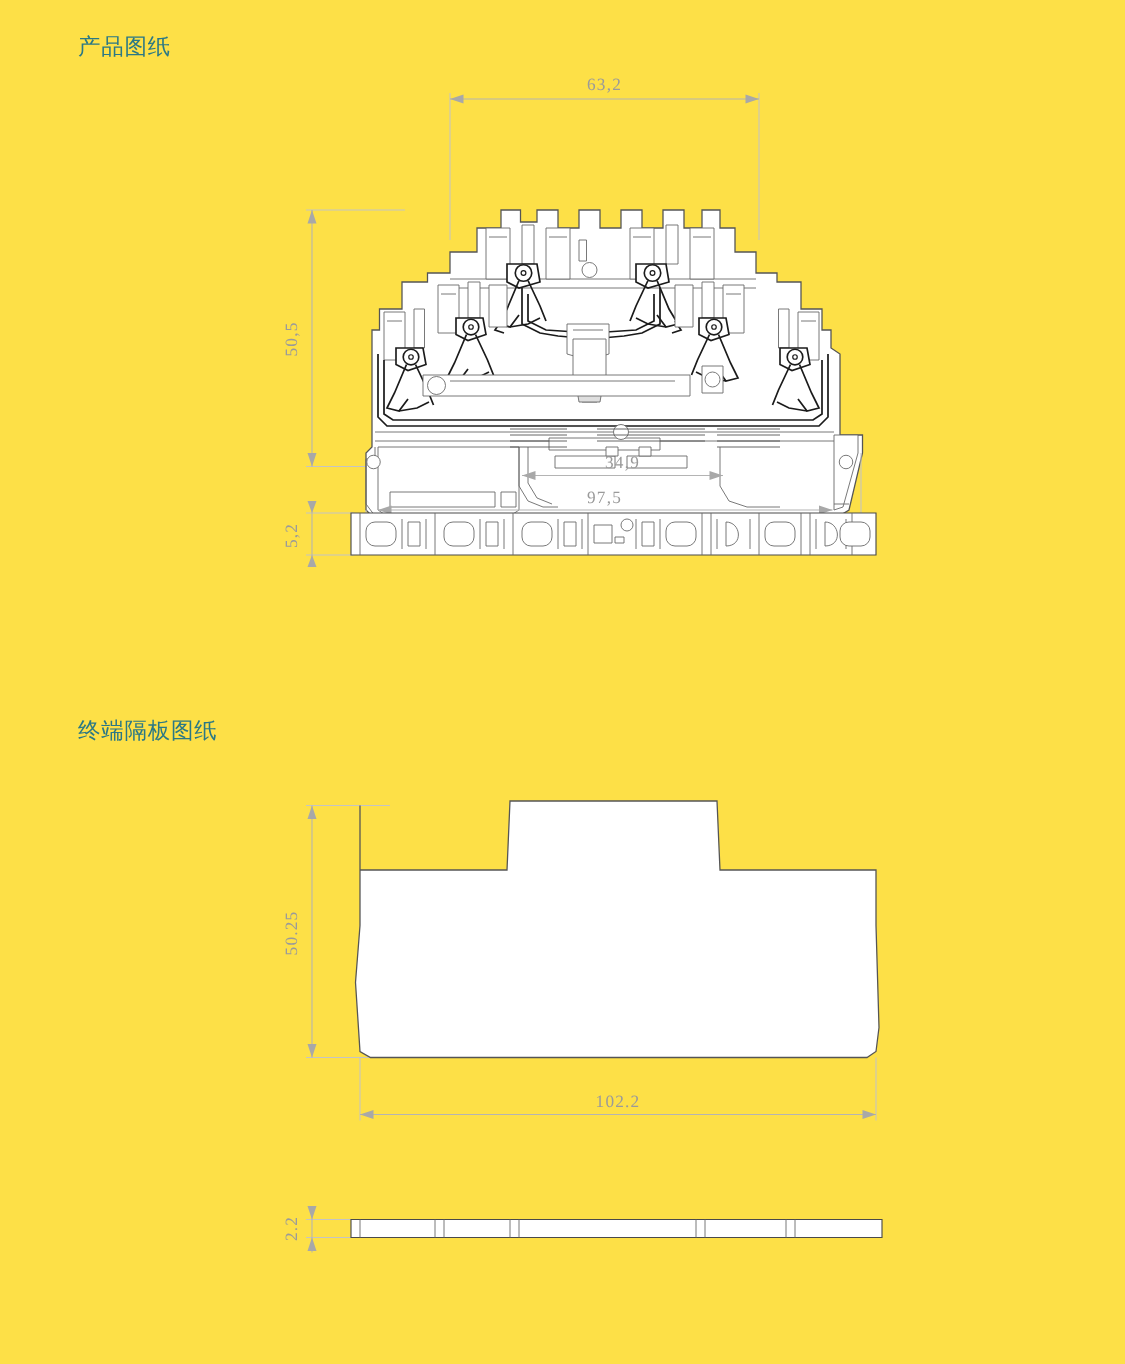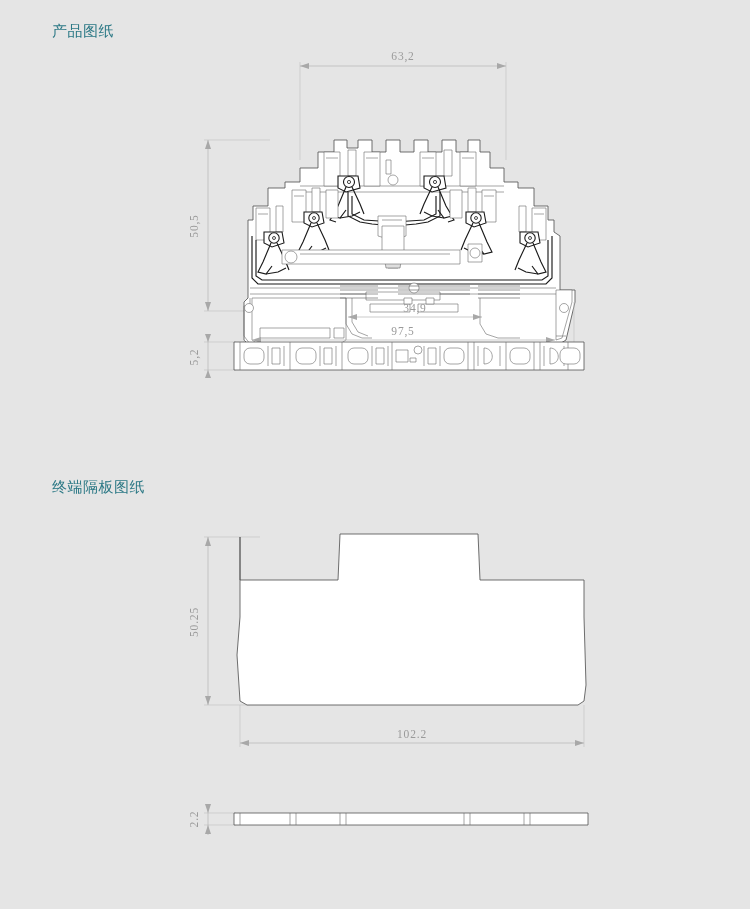--- a/index.html
+++ b/index.html
@@ -6,21 +6,21 @@
   html, body {
     margin: 0; padding: 0;
     background: #ffffff;
   }
   body {
     width: 750px; height: 909px;
     font-family: "Liberation Sans", sans-serif;
     position: relative;
     overflow: hidden;
   }
-  .page { position: relative; width: 750px; height: 909px; background:#e5e5e5; }
+  .page { position: relative; width: 750px; height: 909px; background:#fde047; }
 
   .section-title {
     position: absolute;
     left: 52px;
     font-size: 15px;
     font-weight: 400;
     letter-spacing: 0.5px;
     color: #2b7885;
     white-space: nowrap;
   }

